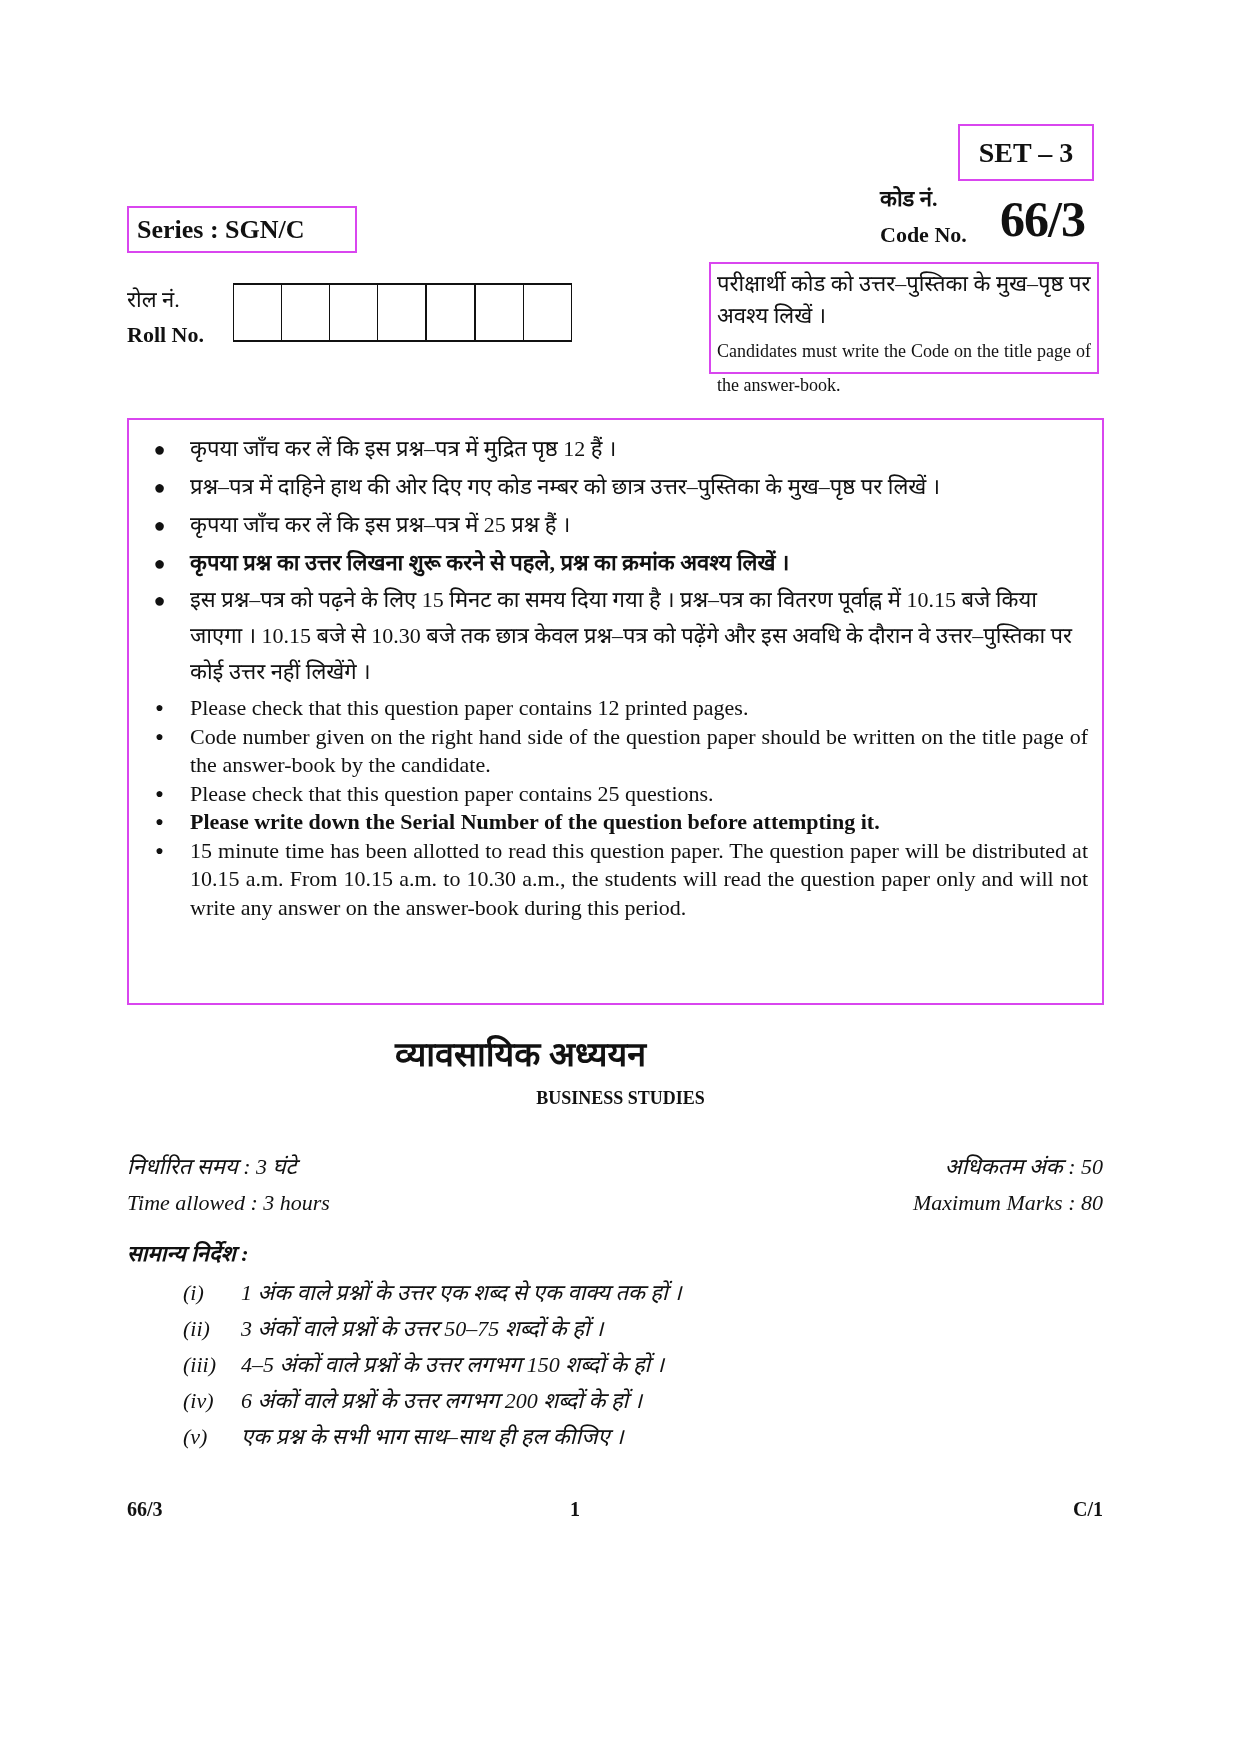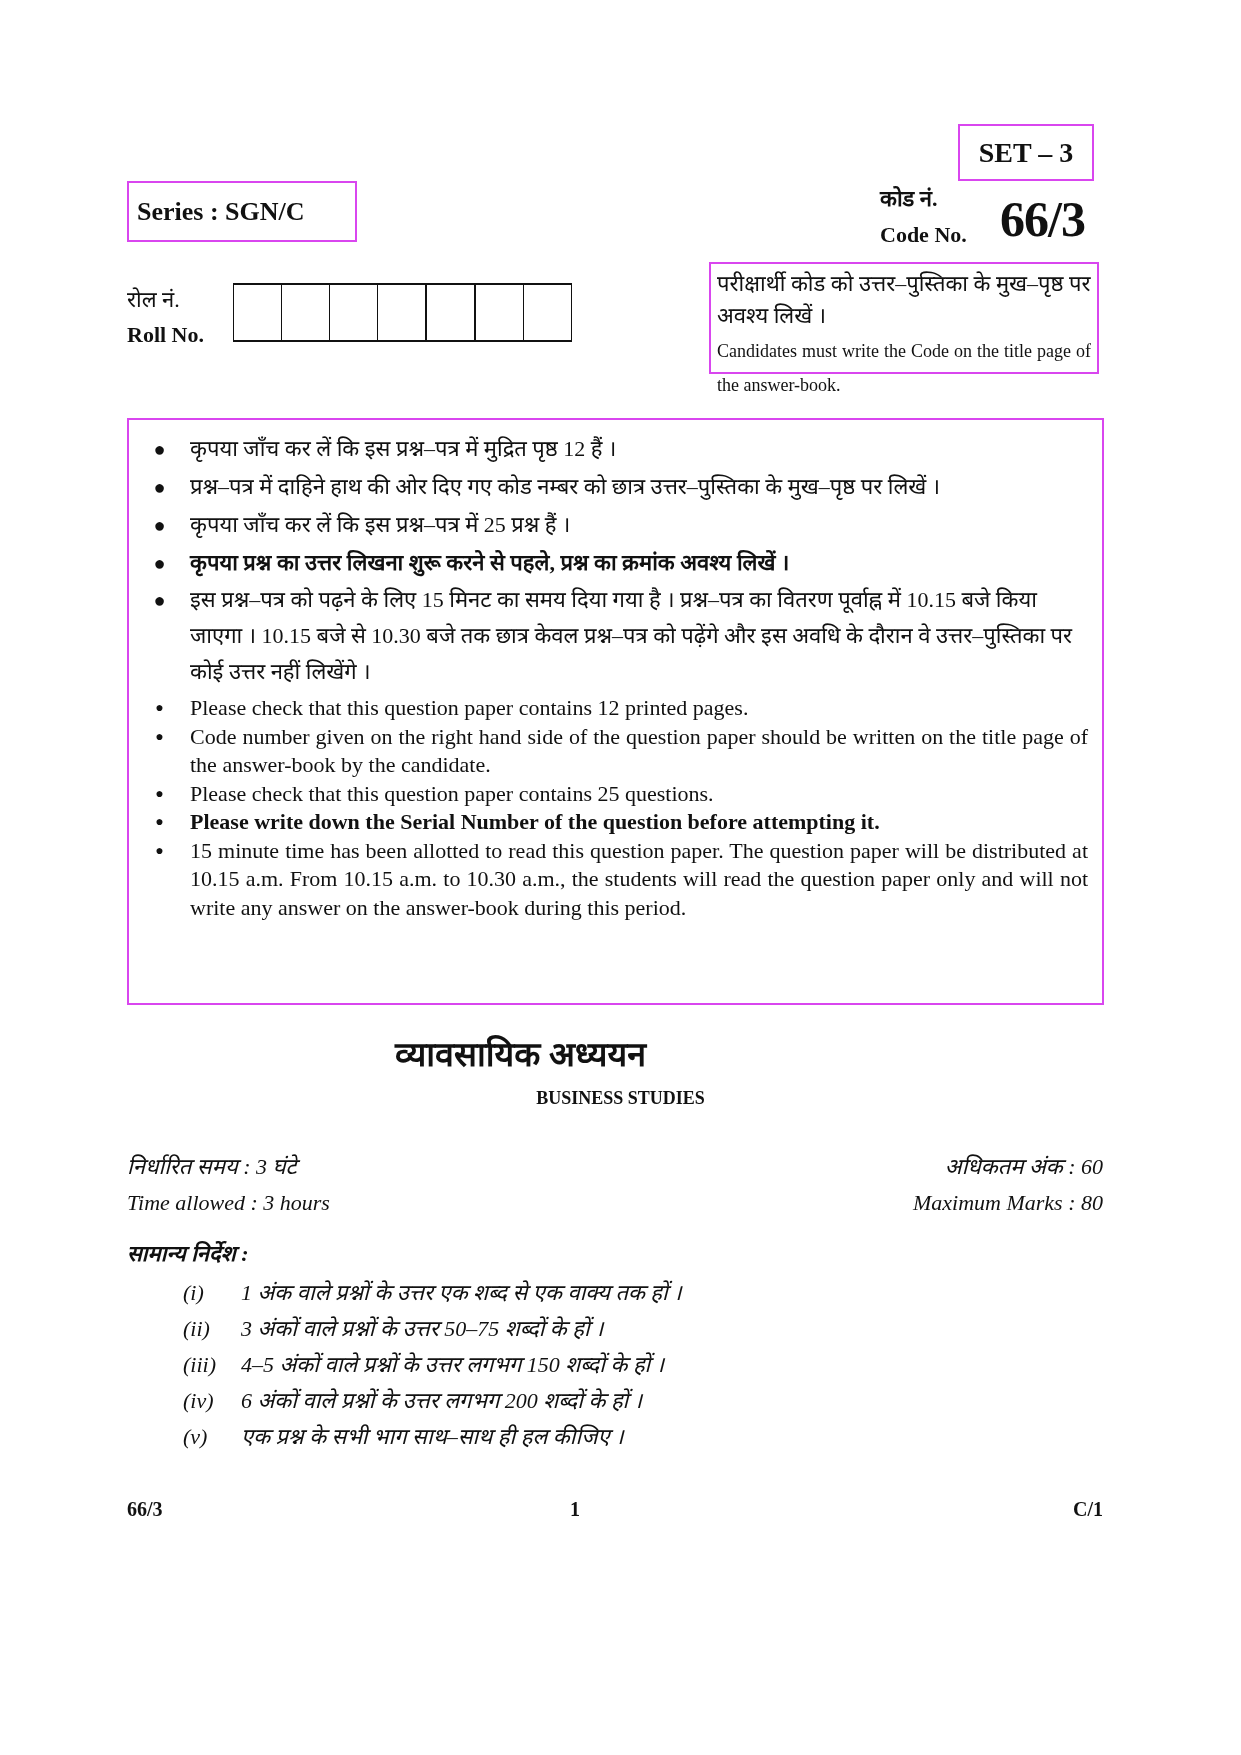--- a/index.html
+++ b/index.html
@@ -5,21 +5,21 @@
   html, body { margin: 0; padding: 0; background: #ffffff; }
   body {
     width: 1241px; height: 1755px; position: relative; overflow: hidden;
     font-family: "Liberation Serif", "DejaVu Serif", serif; color: #111;
   }
   .abs { position: absolute; }
   .box { border: 2px solid #d946ef; box-sizing: border-box; }
 
   #set-box { left: 958px; top: 124px; width: 136px; height: 57px;
     font-size: 28px; font-weight: bold; display: flex; align-items: center; justify-content: center; }
-  #series-box { left: 127px; top: 181px; width: 230px; height: 61px;
+  #series-box { left: 127px; top: 206px; width: 230px; height: 47px;
     font-size: 26px; font-weight: bold; display: flex; align-items: center; padding-left: 8px; }
   #code-hi { left: 880px; top: 182px; font-size: 22px; font-weight: bold; }
   #code-en { left: 880px; top: 222px; font-size: 22px; font-weight: bold; }
   #code-num { left: 1000px; top: 190px; font-size: 50px; font-weight: bold; letter-spacing: -1px; }
 
   #roll-hi { left: 127px; top: 283px; font-size: 22px; }
   #roll-en { left: 127px; top: 322px; font-size: 22px; font-weight: bold; }
   #roll-grid { left: 233px; top: 283px; display: flex; border-top: 2px solid #111; border-bottom: 2px solid #111; border-left: 1px solid #111; }
   .roll-cell { width: 47px; height: 55px; border-right: 1px solid #111; box-sizing: content-box; }
   .roll-cell.thick { border-right-width: 2px; }
@@ -131,21 +131,21 @@
     <span class="dot" style="font-size:14px;line-height:28px;">●</span>
     <span class="txt en-item">15 minute time has been allotted to read this question paper. The question paper will be distributed at 10.15 a.m. From 10.15 a.m. to 10.30 a.m., the students will read the question paper only and will not write any answer on the answer-book during this period.</span>
   </div>
 </div>
 
 <div id="title-hi" class="abs">व्यावसायिक अध्ययन</div>
 <div id="title-en" class="abs">BUSINESS STUDIES</div>
 
 <div id="time-hi" class="abs ital">निर्धारित समय : 3 घंटे</div>
 <div id="time-en" class="abs ital">Time allowed : 3 hours</div>
-<div id="marks-hi" class="abs ital">अधिकतम अंक : 60</div>
+<div id="marks-hi" class="abs ital">अधिकतम अंक : 50</div>
 <div id="marks-en" class="abs ital">Maximum Marks : 80</div>
 
 <div id="gen-title" class="abs">सामान्य निर्देश :</div>
 
 <div id="gen-list" class="abs">
   <div class="gen-item">
     <span class="num">(i)</span>
     <span>1 अंक वाले प्रश्नों के उत्तर एक शब्द से एक वाक्य तक हों ।</span>
   </div>
   <div class="gen-item">

